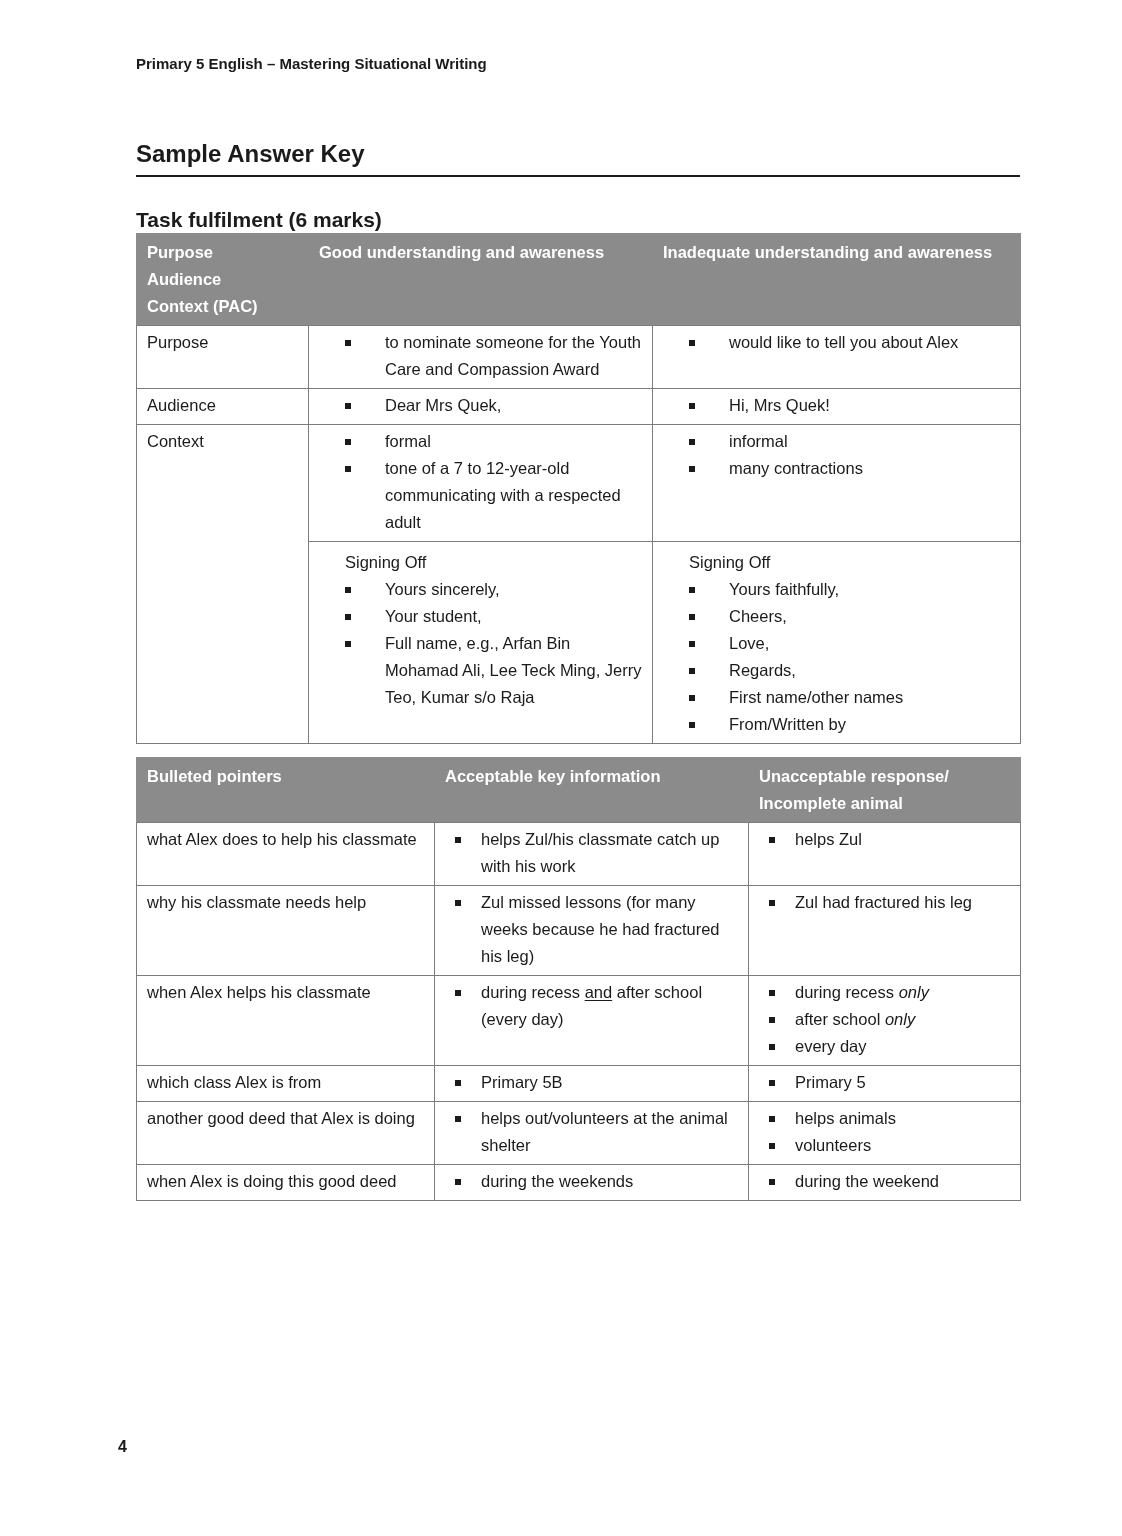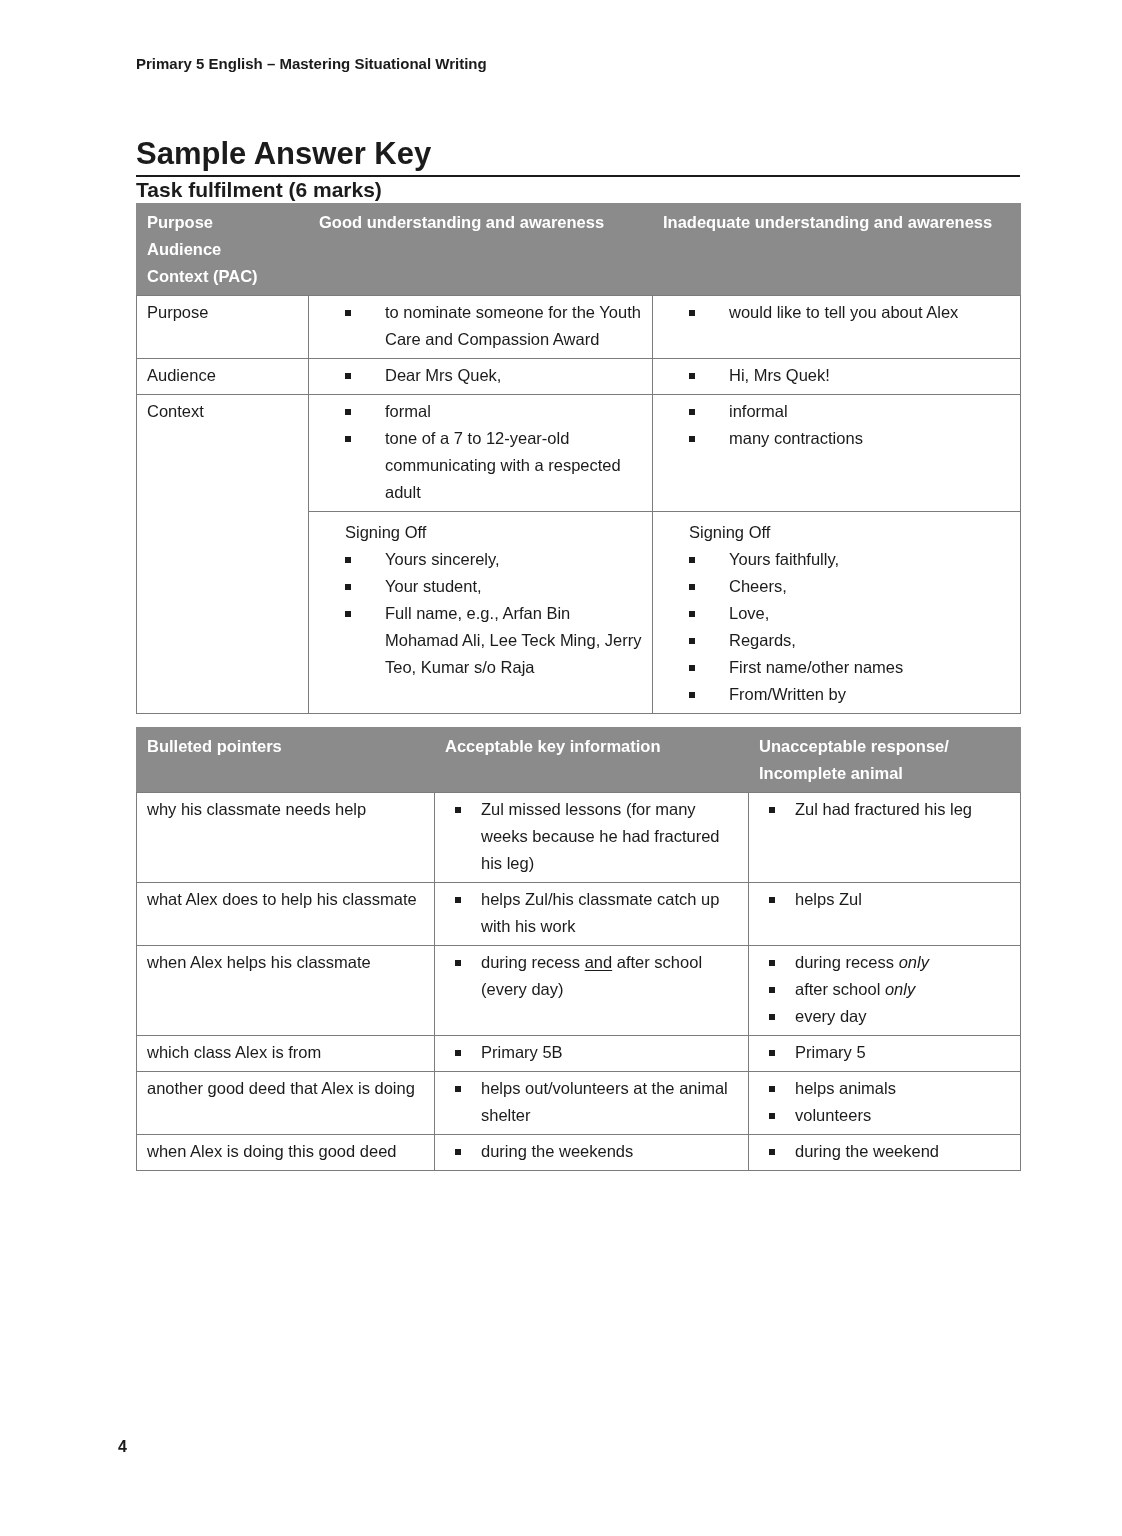--- a/index.html
+++ b/index.html
@@ -10,24 +10,24 @@
   }
   *{box-sizing:border-box;}
   html,body{margin:0;padding:0;}
   body{
     width:1122px;height:1536px;background:#ffffff;position:relative;
     font-family:"Liberation Sans",sans-serif;color:var(--text);
   }
   .content{position:absolute;left:136px;top:0;width:884px;}
   .running-header{margin-top:54px;font-size:15px;font-weight:bold;line-height:19px;}
   .page-title{
-    margin-top:66px;font-size:31px;font-weight:bold;line-height:30px;
+    margin-top:66px;font-size:24px;font-weight:bold;line-height:30px;
     border-bottom:2px solid #1b1b1b;padding-bottom:6px;
   }
-  .section-heading{font-size:21px;font-weight:bold;line-height:25px;}
+  .section-heading{margin-top:30px;font-size:21px;font-weight:bold;line-height:25px;}
 
   table{border-collapse:collapse;table-layout:fixed;width:884px;font-size:16.5px;line-height:27px;}
   td,th{border:1px solid var(--border);vertical-align:top;text-align:left;font-weight:normal;padding:0;}
   thead th{
     background:var(--header-bg);color:var(--header-text);font-weight:bold;
     padding:5px 8px 5px 10px;border:1px solid var(--header-bg);border-bottom:1px solid var(--border);
   }
   .pac-table{margin-top:1px;}
   .pointers-table{margin-top:13px;}
 
@@ -202,53 +202,53 @@
         <th>Bulleted pointers</th>
         <th>Acceptable key information</th>
         <th>
           <span class="hdr-line">Unacceptable response/</span>
           <span class="hdr-line">Incomplete animal</span>
         </th>
       </tr>
     </thead>
     <tbody>
       <tr>
+        <td class="label-cell">what Alex does to help his classmate</td>
+        <td class="list-cell">
+          <ul>
+            <li>
+                <span class="blt"></span>
+                <span class="txt">helps Zul/his classmate catch up with his work</span>
+              </li>
+          </ul>
+        </td>
+        <td class="list-cell">
+          <ul>
+            <li>
+                <span class="blt"></span>
+                <span class="txt">helps Zul</span>
+              </li>
+          </ul>
+        </td>
+      </tr>
+      <tr>
         <td class="label-cell">why his classmate needs help</td>
         <td class="list-cell">
           <ul>
             <li>
                 <span class="blt"></span>
                 <span class="txt">Zul missed lessons (for many weeks because he had fractured his leg)</span>
               </li>
           </ul>
         </td>
         <td class="list-cell">
           <ul>
             <li>
                 <span class="blt"></span>
                 <span class="txt">Zul had fractured his leg</span>
-              </li>
-          </ul>
-        </td>
-      </tr>
-      <tr>
-        <td class="label-cell">what Alex does to help his classmate</td>
-        <td class="list-cell">
-          <ul>
-            <li>
-                <span class="blt"></span>
-                <span class="txt">helps Zul/his classmate catch up with his work</span>
-              </li>
-          </ul>
-        </td>
-        <td class="list-cell">
-          <ul>
-            <li>
-                <span class="blt"></span>
-                <span class="txt">helps Zul</span>
               </li>
           </ul>
         </td>
       </tr>
       <tr>
         <td class="label-cell">when Alex helps his classmate</td>
         <td class="list-cell">
           <ul>
             <li>
                 <span class="blt"></span>

